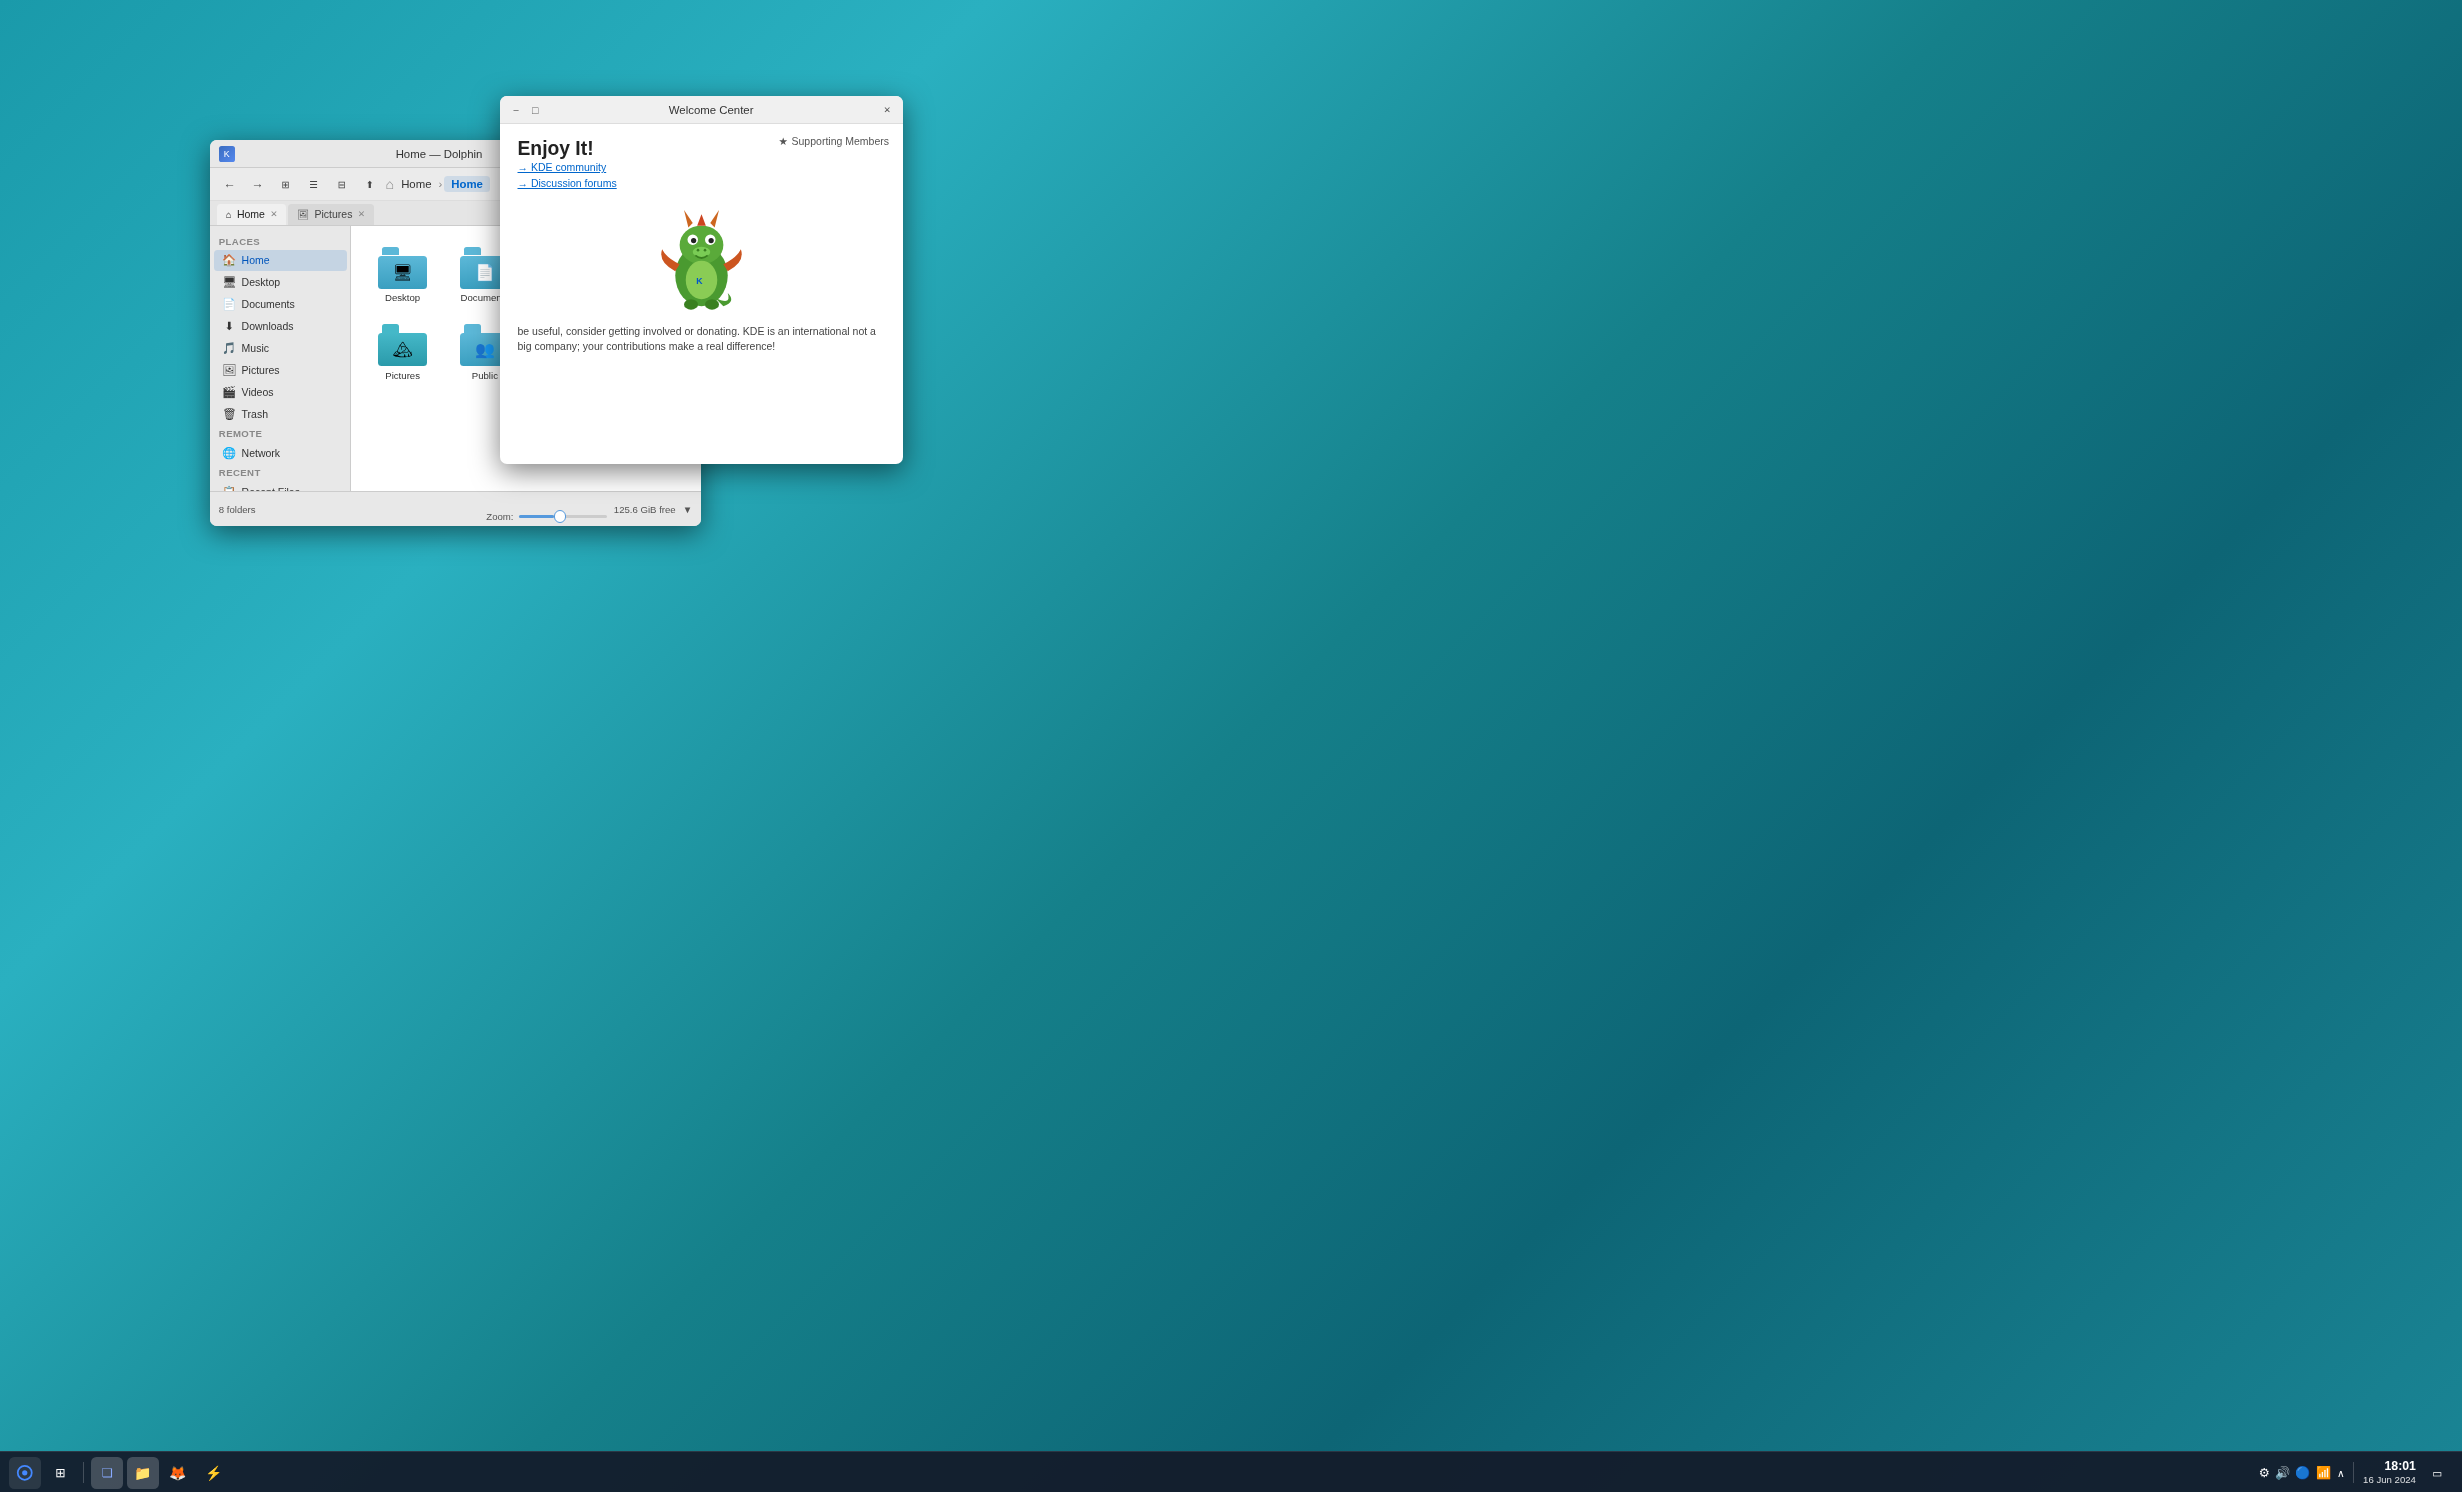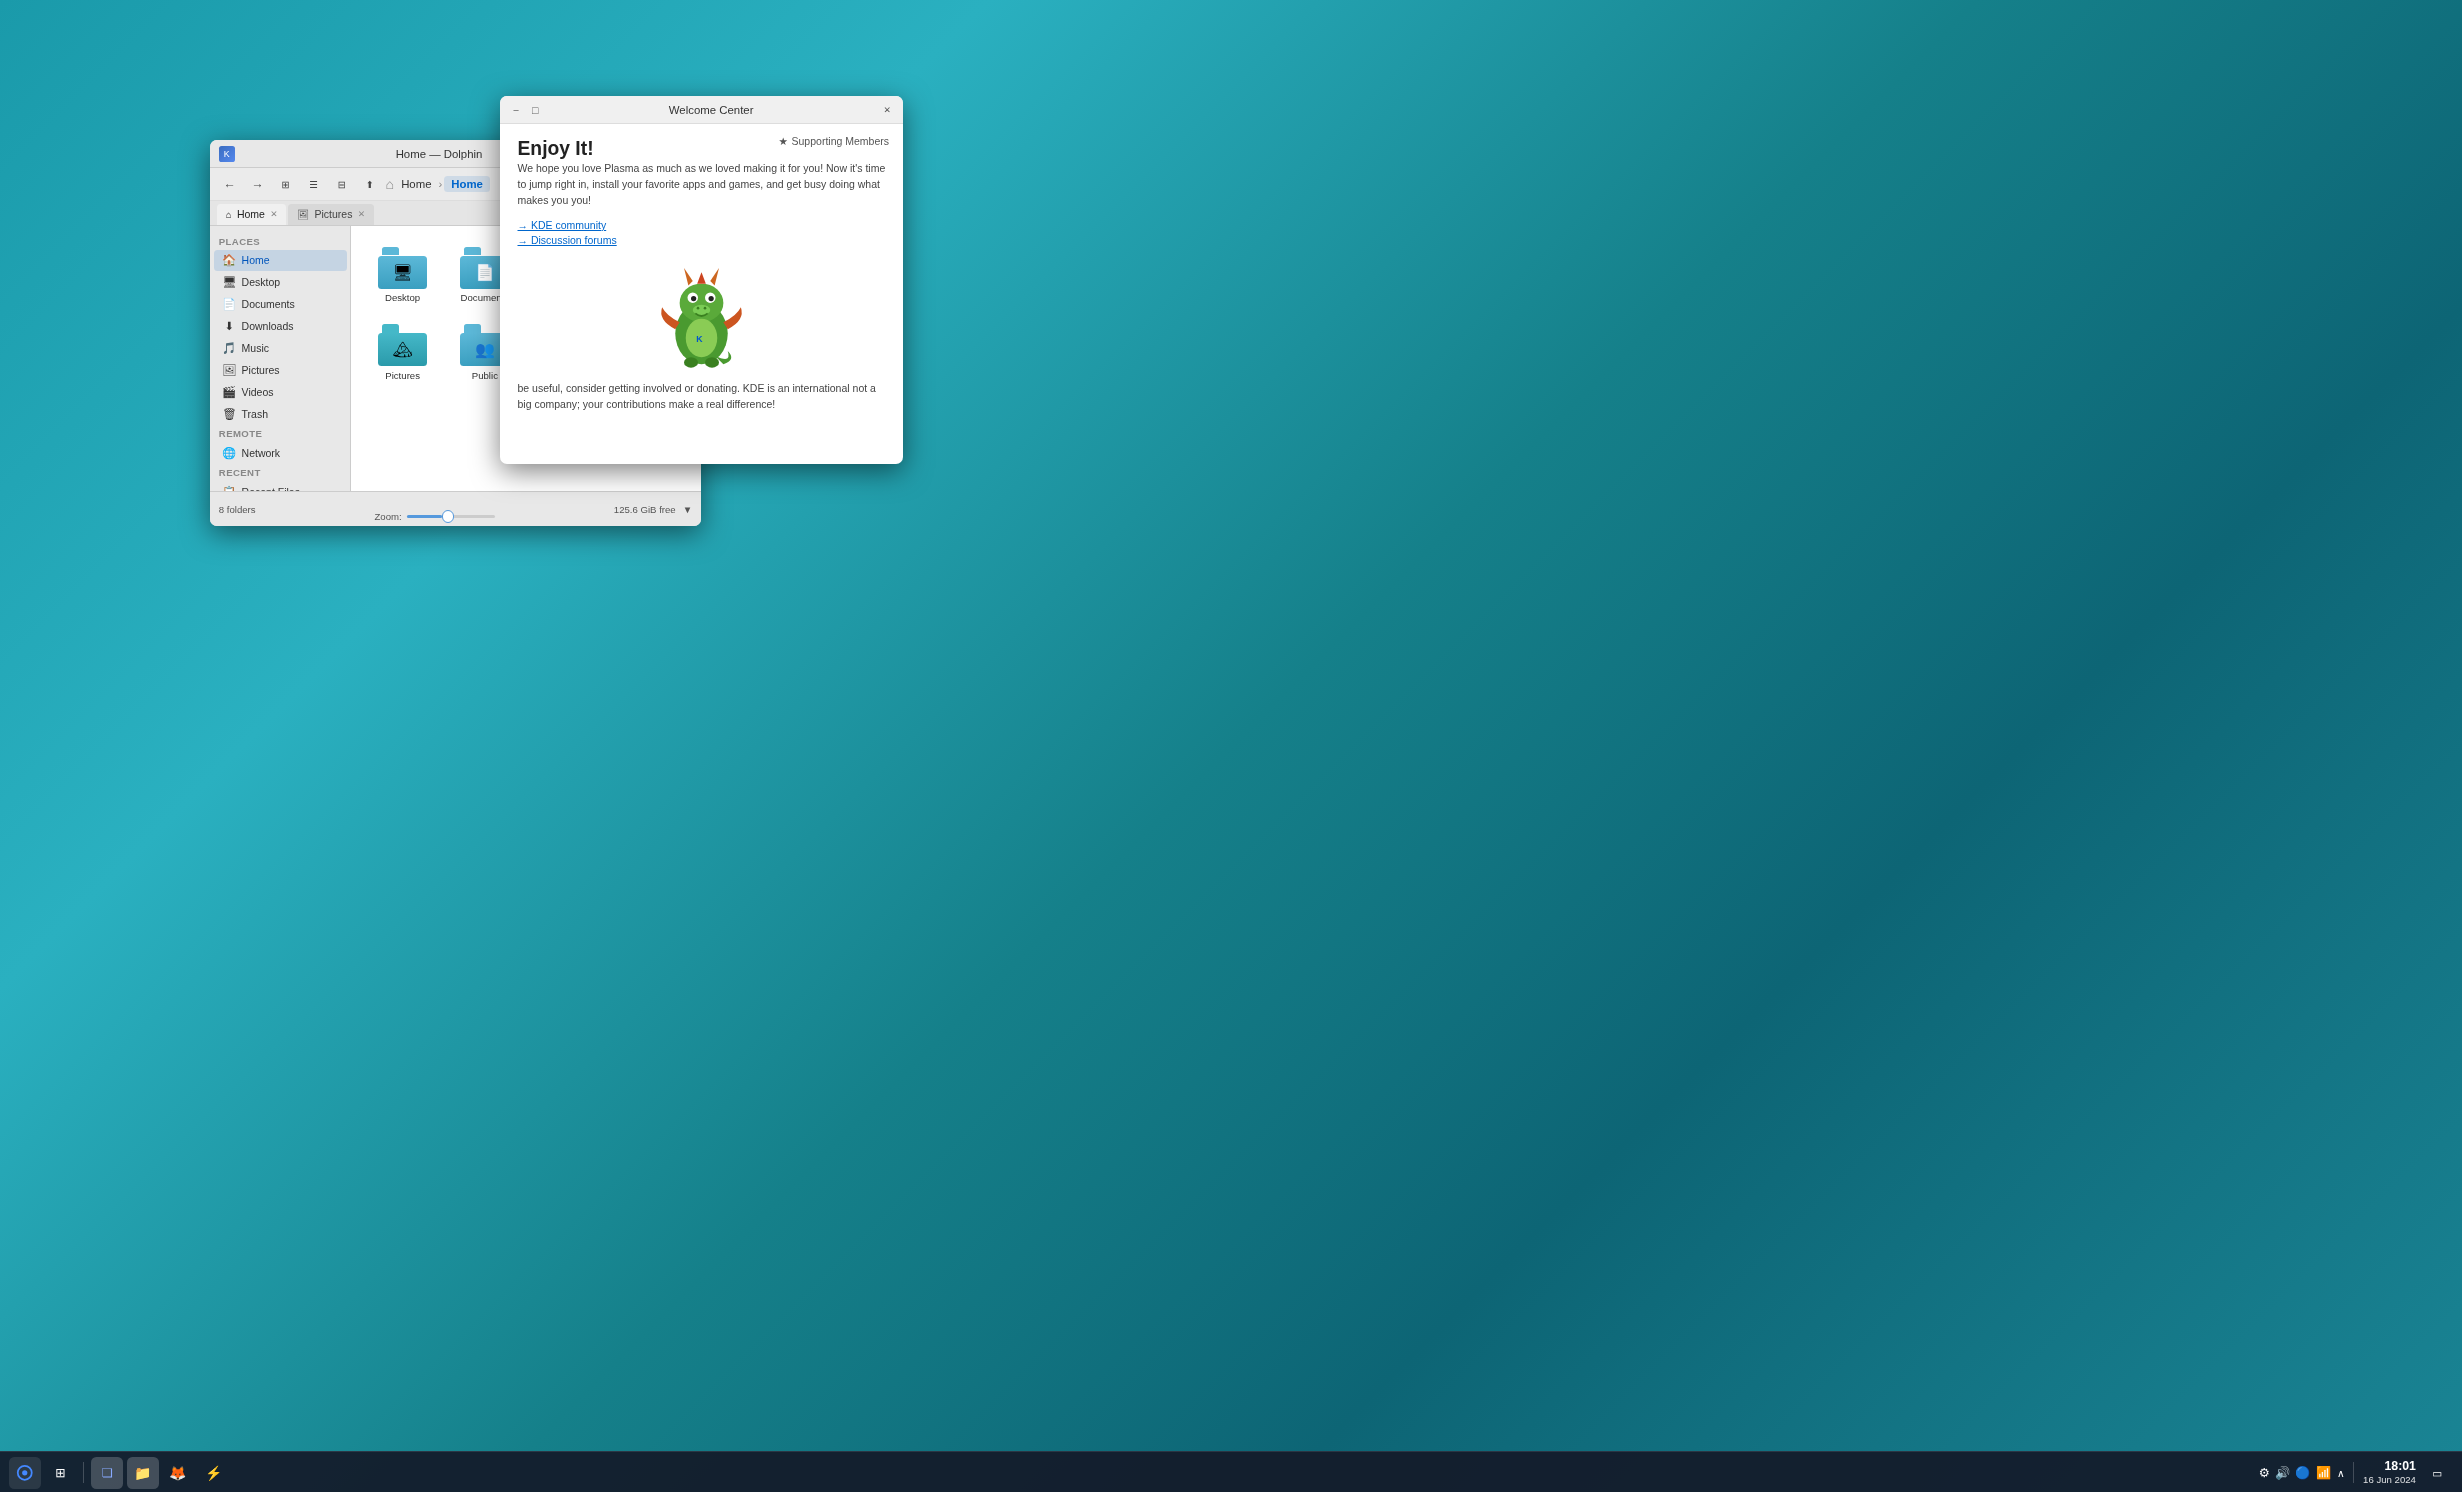--- a/index.html
+++ b/index.html
@@ -358,21 +358,21 @@
       padding: 0 8.8px;
       font-size: 9.6px;
       color: #555;
       gap: 7px;
     }
 
     .zoom-slider {
       flex: 1;
       display: flex;
       align-items: center;
-      justify-content: center;
+      justify-content: flex-end;
       gap: 5.3px;
       margin-top: 15px;
     }
 
     .slider-track {
       width: 88px;
       height: 3.5px;
       background: #ccc;
       border-radius: 1.8px;
       position: relative;
@@ -776,21 +776,20 @@
 
       <div class="supporting-members">
         <span>★</span>
         <span>Supporting Members</span>
       </div>
 
       <div class="welcome-body">
 
         <div class="enjoy-heading">Enjoy It!</div>
 
-        <p class="welcome-text">We hope you love Plasma as much as we loved making it for you! Now it's time to jump right in, install your favorite apps and games, and get busy doing what makes you you!</p>
 
         <a class="welcome-link">→ KDE community</a>
         <a class="welcome-link">→ Discussion forums</a>
 
         <div class="mascot-area">
           <svg class="konqi-svg" viewBox="0 0 120 130">
 
             <ellipse cx="60" cy="85" rx="30" ry="35" fill="#4a9a30"></ellipse>
 
             <ellipse cx="60" cy="50" rx="25" ry="22" fill="#5aaa3a"></ellipse>

